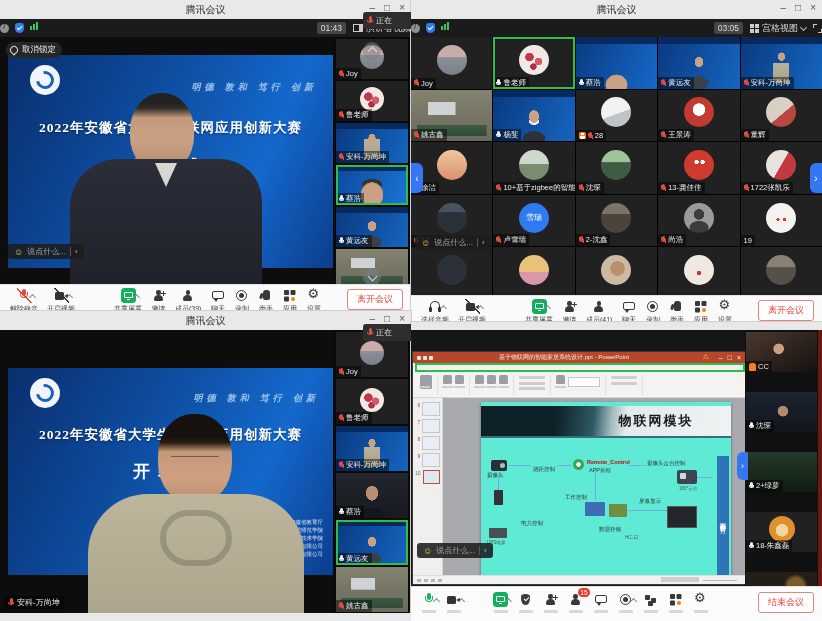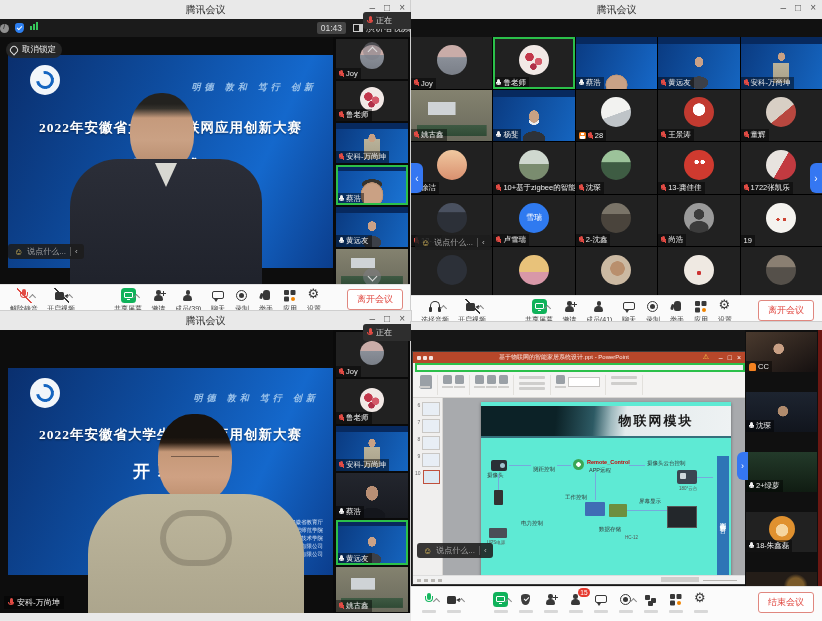--- a/index.html
+++ b/index.html
@@ -414,20 +414,34 @@
 
   <div class="win" style="left:411px;top:0;width:411px;height:322px;">
     <div class="titlebar">
         <span>腾讯会议</span>
       <span class="winbtns">
           <span>–</span>
           <span>□</span>
           <span>×</span>
         </span>
     </div>
+    <div class="infobar">
+      <span class="icircle"></span>
+      <span class="ishield"></span>
+      <span class="isignal"></span>
+      <span class="ibright">
+        <span class="timerchip">03:05</span>
+        <span class="viewbtn">
+            <span class="ivgrid"></span>
+            <span>宫格视图</span>
+            <span class="cdn"></span>
+          </span>
+        <span class="ifs"></span>
+      </span>
+    </div>
 
     <div class="gridwrap">
 
     <div class="tile av-sunset mic-muted">
 
           <div class="av"></div>
           <div class="tag">
 
             <span class="tmic"></span>
             <span class="tname">Joy</span>

